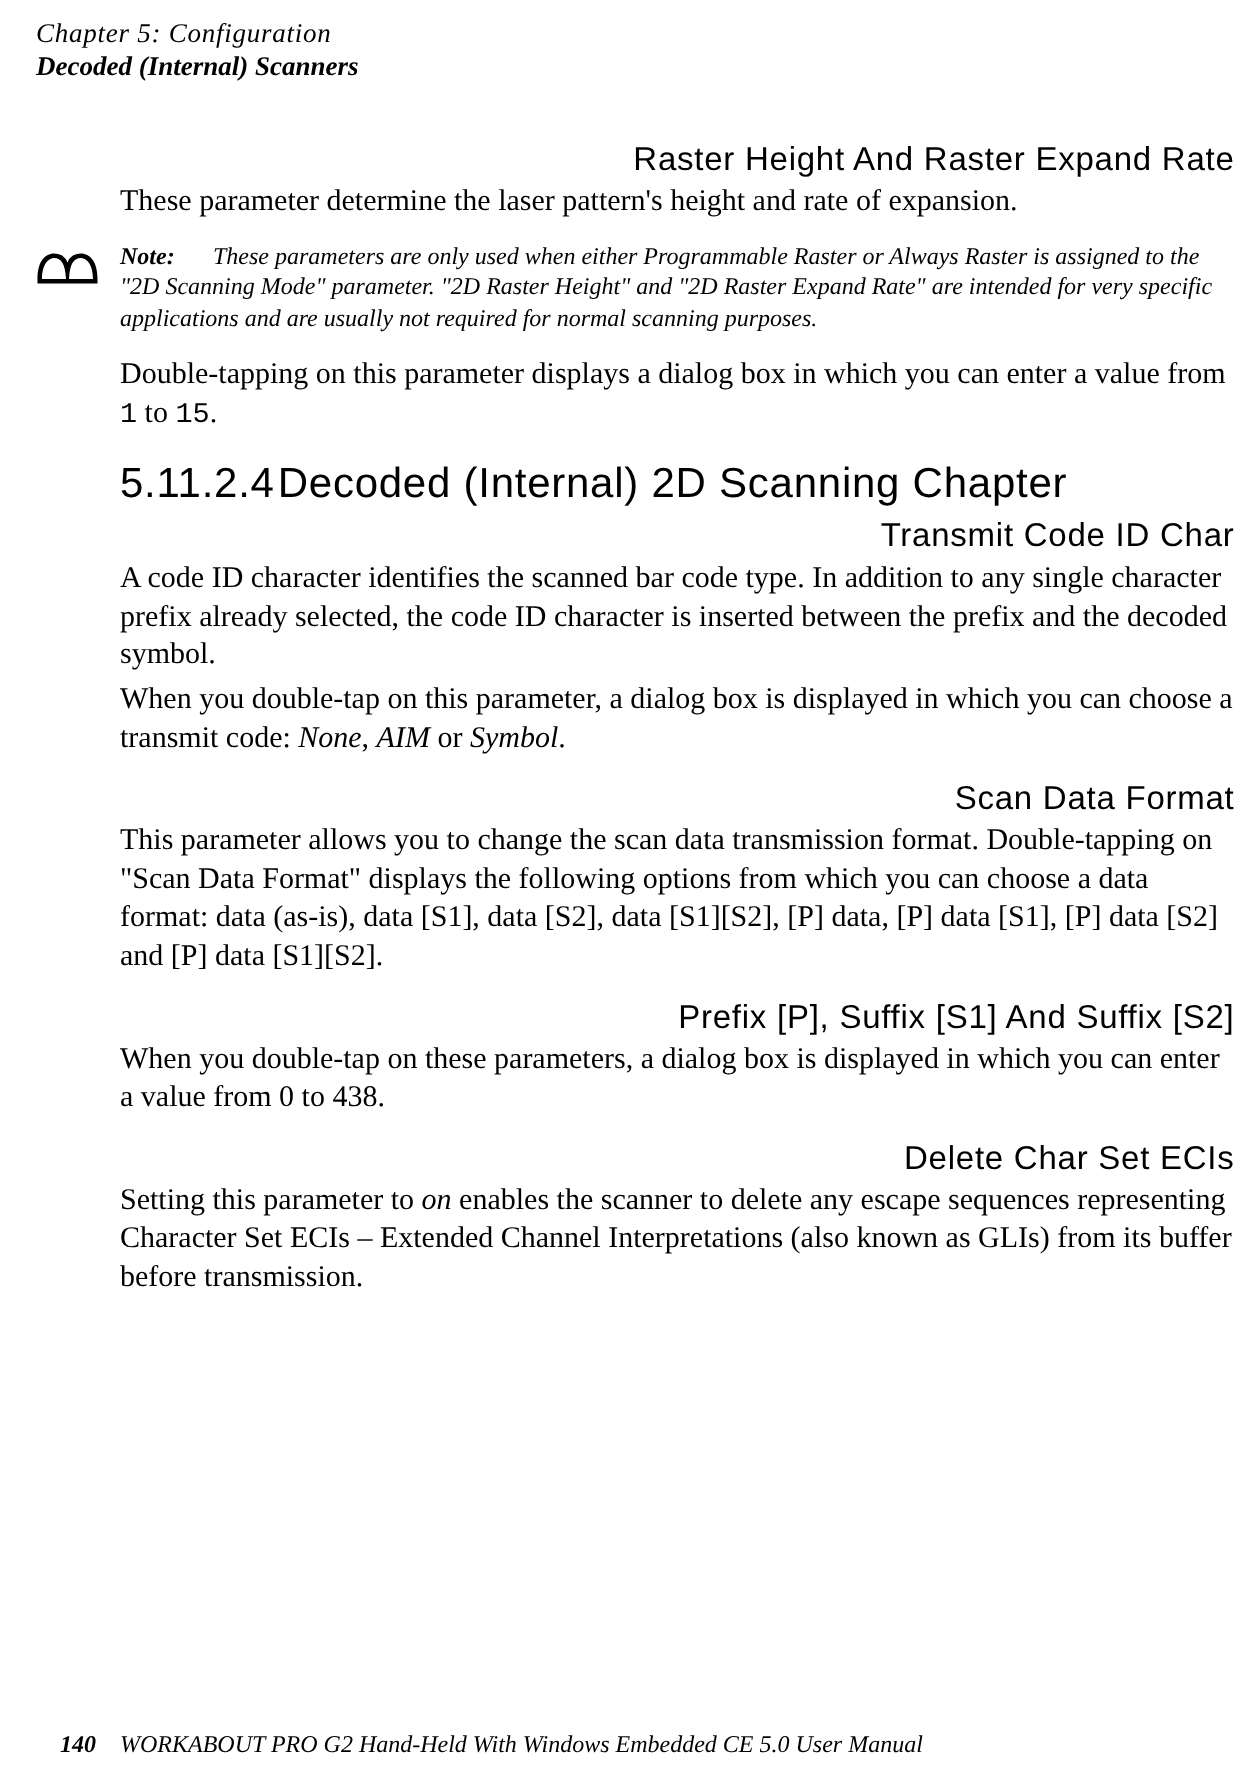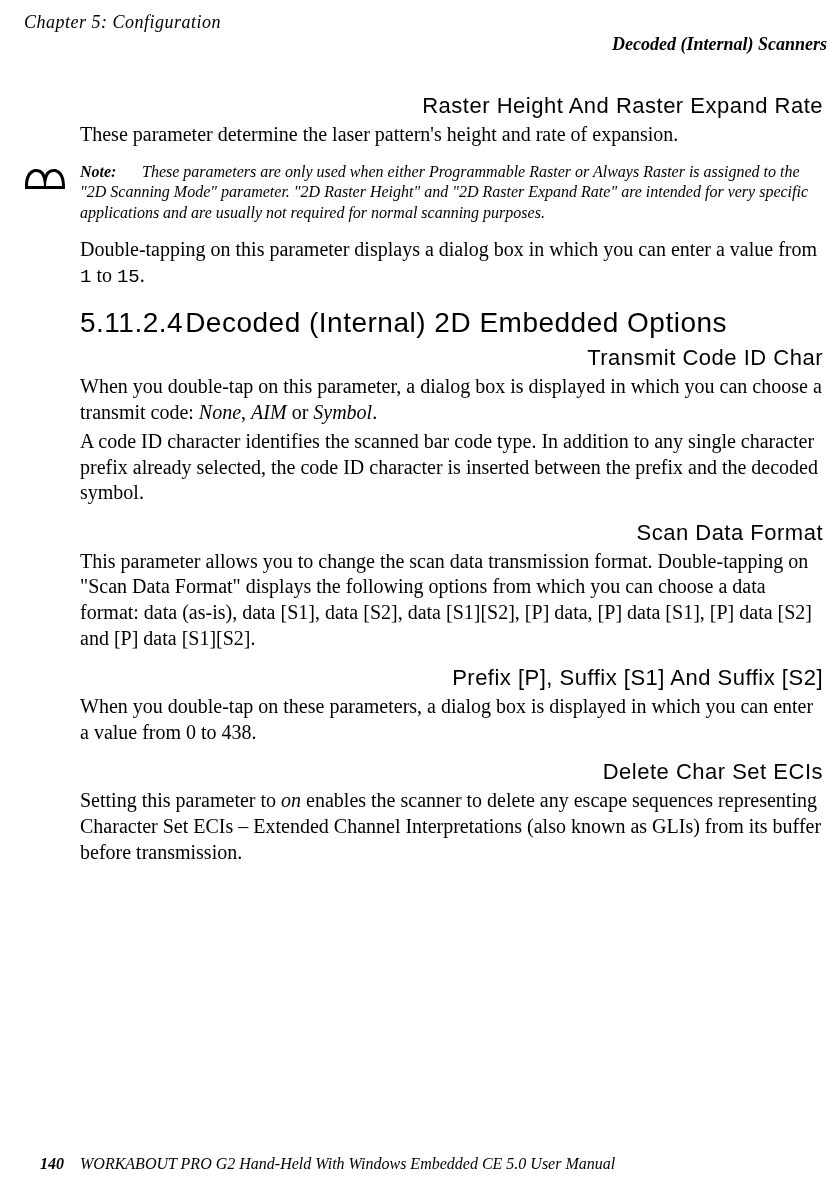--- a/index.html
+++ b/index.html
@@ -26,21 +26,20 @@
     font-stretch: condensed;
   }
   .header-line2 {
     font-family: "Times New Roman", Times, serif;
     font-style: italic;
     font-weight: bold;
     font-size: 18px;
     letter-spacing: 0px;
     font-stretch: condensed;
     margin-top: 1px;
-    text-align: right;
   }
   .content {
     margin-left: 56px;
     margin-right: 4px;
     margin-top: 38px;
   }
   .h3 {
     font-family: Arial, Helvetica, sans-serif;
     font-stretch: condensed;
     letter-spacing: 0.5px;
@@ -137,28 +136,28 @@
         <span class="note-label">Note:</span>
         <span class="note-body">These parameters are only used when either Programmable Raster or Always Raster is assigned to the "2D Scanning Mode" parameter. "2D Raster Height" and "2D Raster Expand Rate" are intended for very specific applications and are usually not required for normal scanning purposes.</span>
       </div>
     </div>
 
     <p class="body">
       <span>Double-tapping on this parameter displays a dialog box in which you can enter a value from </span><span class="mono">1</span><span> to </span><span class="mono">15</span><span>.</span>
     </p>
 
     <h2 class="h2">
-      <span class="secno">5.11.2.4</span><span>Decoded (Internal) 2D Embedded Options</span>
+      <span class="secno">5.11.2.4</span><span>Decoded (Internal) 2D Scanning Chapter</span>
     </h2>
 
     <h3 class="h3">Transmit Code ID Char</h3>
+    <p class="body">A code ID character identifies the scanned bar code type. In addition to any single character prefix already selected, the code ID character is inserted between the prefix and the decoded symbol.</p>
     <p class="body">
       <span>When you double-tap on this parameter, a dialog box is displayed in which you can choose a transmit code: </span><i>None</i><span>, </span><i>AIM</i><span> or </span><i>Symbol</i><span>.</span>
     </p>
-    <p class="body">A code ID character identifies the scanned bar code type. In addition to any single character prefix already selected, the code ID character is inserted between the prefix and the decoded symbol.</p>
 
     <h3 class="h3 section-gap">Scan Data Format</h3>
     <p class="body">This parameter allows you to change the scan data transmission format. Double-tapping on "Scan Data Format" displays the following options from which you can choose a data format: data (as-is), data [S1], data [S2], data [S1][S2], [P] data, [P] data [S1], [P] data [S2] and [P] data [S1][S2].</p>
 
     <h3 class="h3 section-gap">Prefix [P], Suffix [S1] And Suffix [S2]</h3>
     <p class="body">When you double-tap on these parameters, a dialog box is displayed in which you can enter a value from 0 to 438.</p>
 
     <h3 class="h3 section-gap">Delete Char Set ECIs</h3>
     <p class="body">
       <span>Setting this parameter to </span><i>on</i><span> enables the scanner to delete any escape sequences representing Character Set ECIs – Extended Channel Interpretations (also known as GLIs) from its buffer before transmission.</span>

